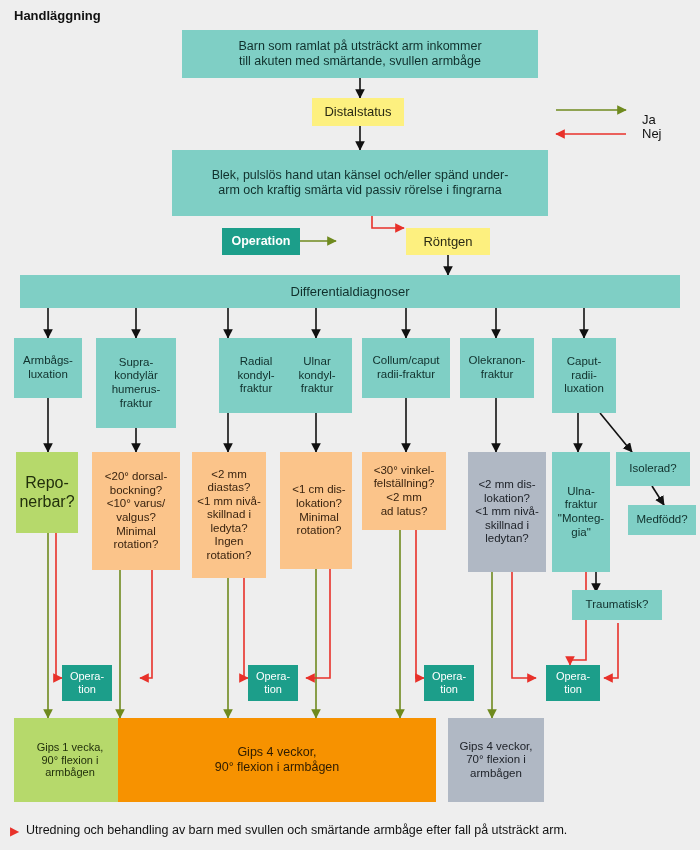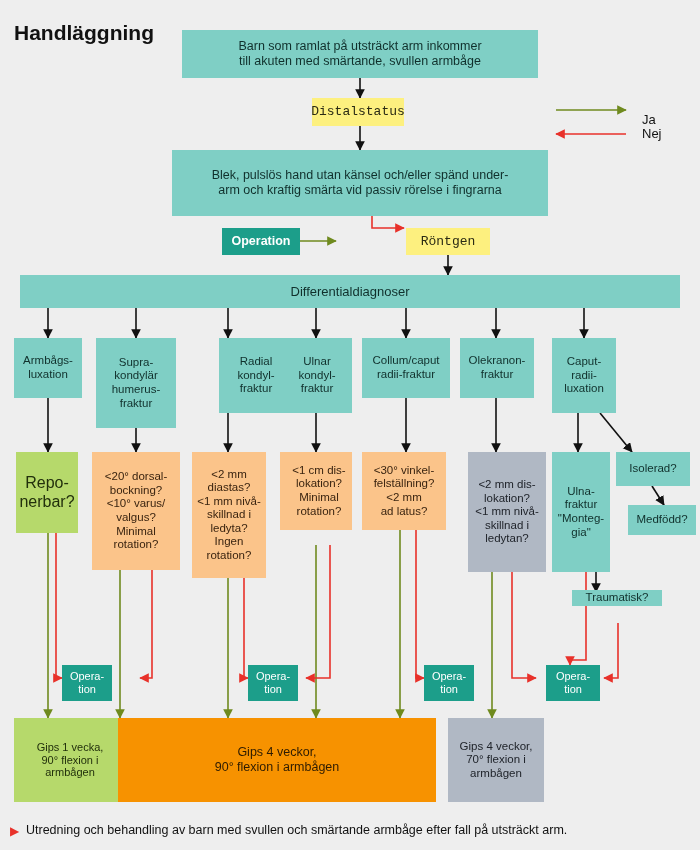--- a/index.html
+++ b/index.html
@@ -17,28 +17,28 @@
     display:flex;
     align-items:center;
     justify-content:center;
     text-align:center;
     line-height:1.18;
     white-space:pre-line;
     padding:3px 4px;
   }
   .teal{background:#7fcfc5;color:#10302c;}
   .teal-d{background:#1c9e8a;color:#ffffff;}
-  .yellow{background:#fdf07f;color:#2a2a14;font-family:Liberation Mono, monospace;}
+  .yellow{background:#fdf07f;color:#2a2a14;}
   .green{background:#b6d96b;color:#22300c;}
   .orange{background:#fbc48a;color:#3a2410;}
   .orange-d{background:#f79200;color:#2e1c02;}
   .gray{background:#b0b8c4;color:#20242b;}
   .title{
-    position:absolute;left:14px;top:21px;
-    font-size:21px;font-weight:bold;color:#111;
+    position:absolute;left:14px;top:8px;
+    font-size:13px;font-weight:bold;color:#111;
   }
   .legend-label{
     position:absolute;font-size:13px;color:#111;
   }
   .caption{
     position:absolute;left:26px;top:823px;
     font-size:12.5px;color:#111;
   }
   .caption-marker{
     position:absolute;left:10px;top:824px;
@@ -172,41 +172,41 @@
 valgus?
 Minimal
 rotation?</div>
   <div class="box orange" style="left:192px;top:452px;width:74px;height:126px;font-size:11.5px;">&lt;2 mm
 diastas?
 &lt;1 mm nivå-
 skillnad i
 ledyta?
 Ingen
 rotation?</div>
-  <div class="box orange" style="left:280px;top:452px;width:72px;height:78px;font-size:11.5px;padding-left:10px;">&lt;1 cm dis-
+  <div class="box orange" style="left:280px;top:452px;width:72px;height:117px;font-size:11.5px;padding-left:10px;">&lt;1 cm dis-
 lokation?
 Minimal
 rotation?</div>
   <div class="box orange" style="left:362px;top:452px;width:84px;height:78px;font-size:11.5px;">&lt;30° vinkel-
 felställning?
 &lt;2 mm
 ad latus?</div>
   <div class="box gray" style="left:468px;top:452px;width:78px;height:120px;font-size:11.5px;">&lt;2 mm dis-
 lokation?
 &lt;1 mm nivå-
 skillnad i
 ledytan?</div>
 
   <div class="box teal" style="left:552px;top:452px;width:58px;height:120px;font-size:11.5px;">Ulna-
 fraktur
 "Monteg-
 gia"</div>
   <div class="box teal" style="left:616px;top:452px;width:74px;height:34px;font-size:11.5px;">Isolerad?</div>
   <div class="box teal" style="left:628px;top:505px;width:68px;height:30px;font-size:11.5px;">Medfödd?</div>
-  <div class="box teal" style="left:572px;top:590px;width:90px;height:16px;font-size:11.5px;">Traumatisk?</div>
+  <div class="box teal" style="left:572px;top:590px;width:90px;height:30px;font-size:11.5px;">Traumatisk?</div>
 
   <div class="box teal-d" style="left:62px;top:665px;width:50px;height:36px;font-size:11px;">Opera-
 tion</div>
   <div class="box teal-d" style="left:248px;top:665px;width:50px;height:36px;font-size:11px;">Opera-
 tion</div>
   <div class="box teal-d" style="left:424px;top:665px;width:50px;height:36px;font-size:11px;">Opera-
 tion</div>
   <div class="box teal-d" style="left:546px;top:665px;width:54px;height:36px;font-size:11px;">Opera-
 tion</div>
 

